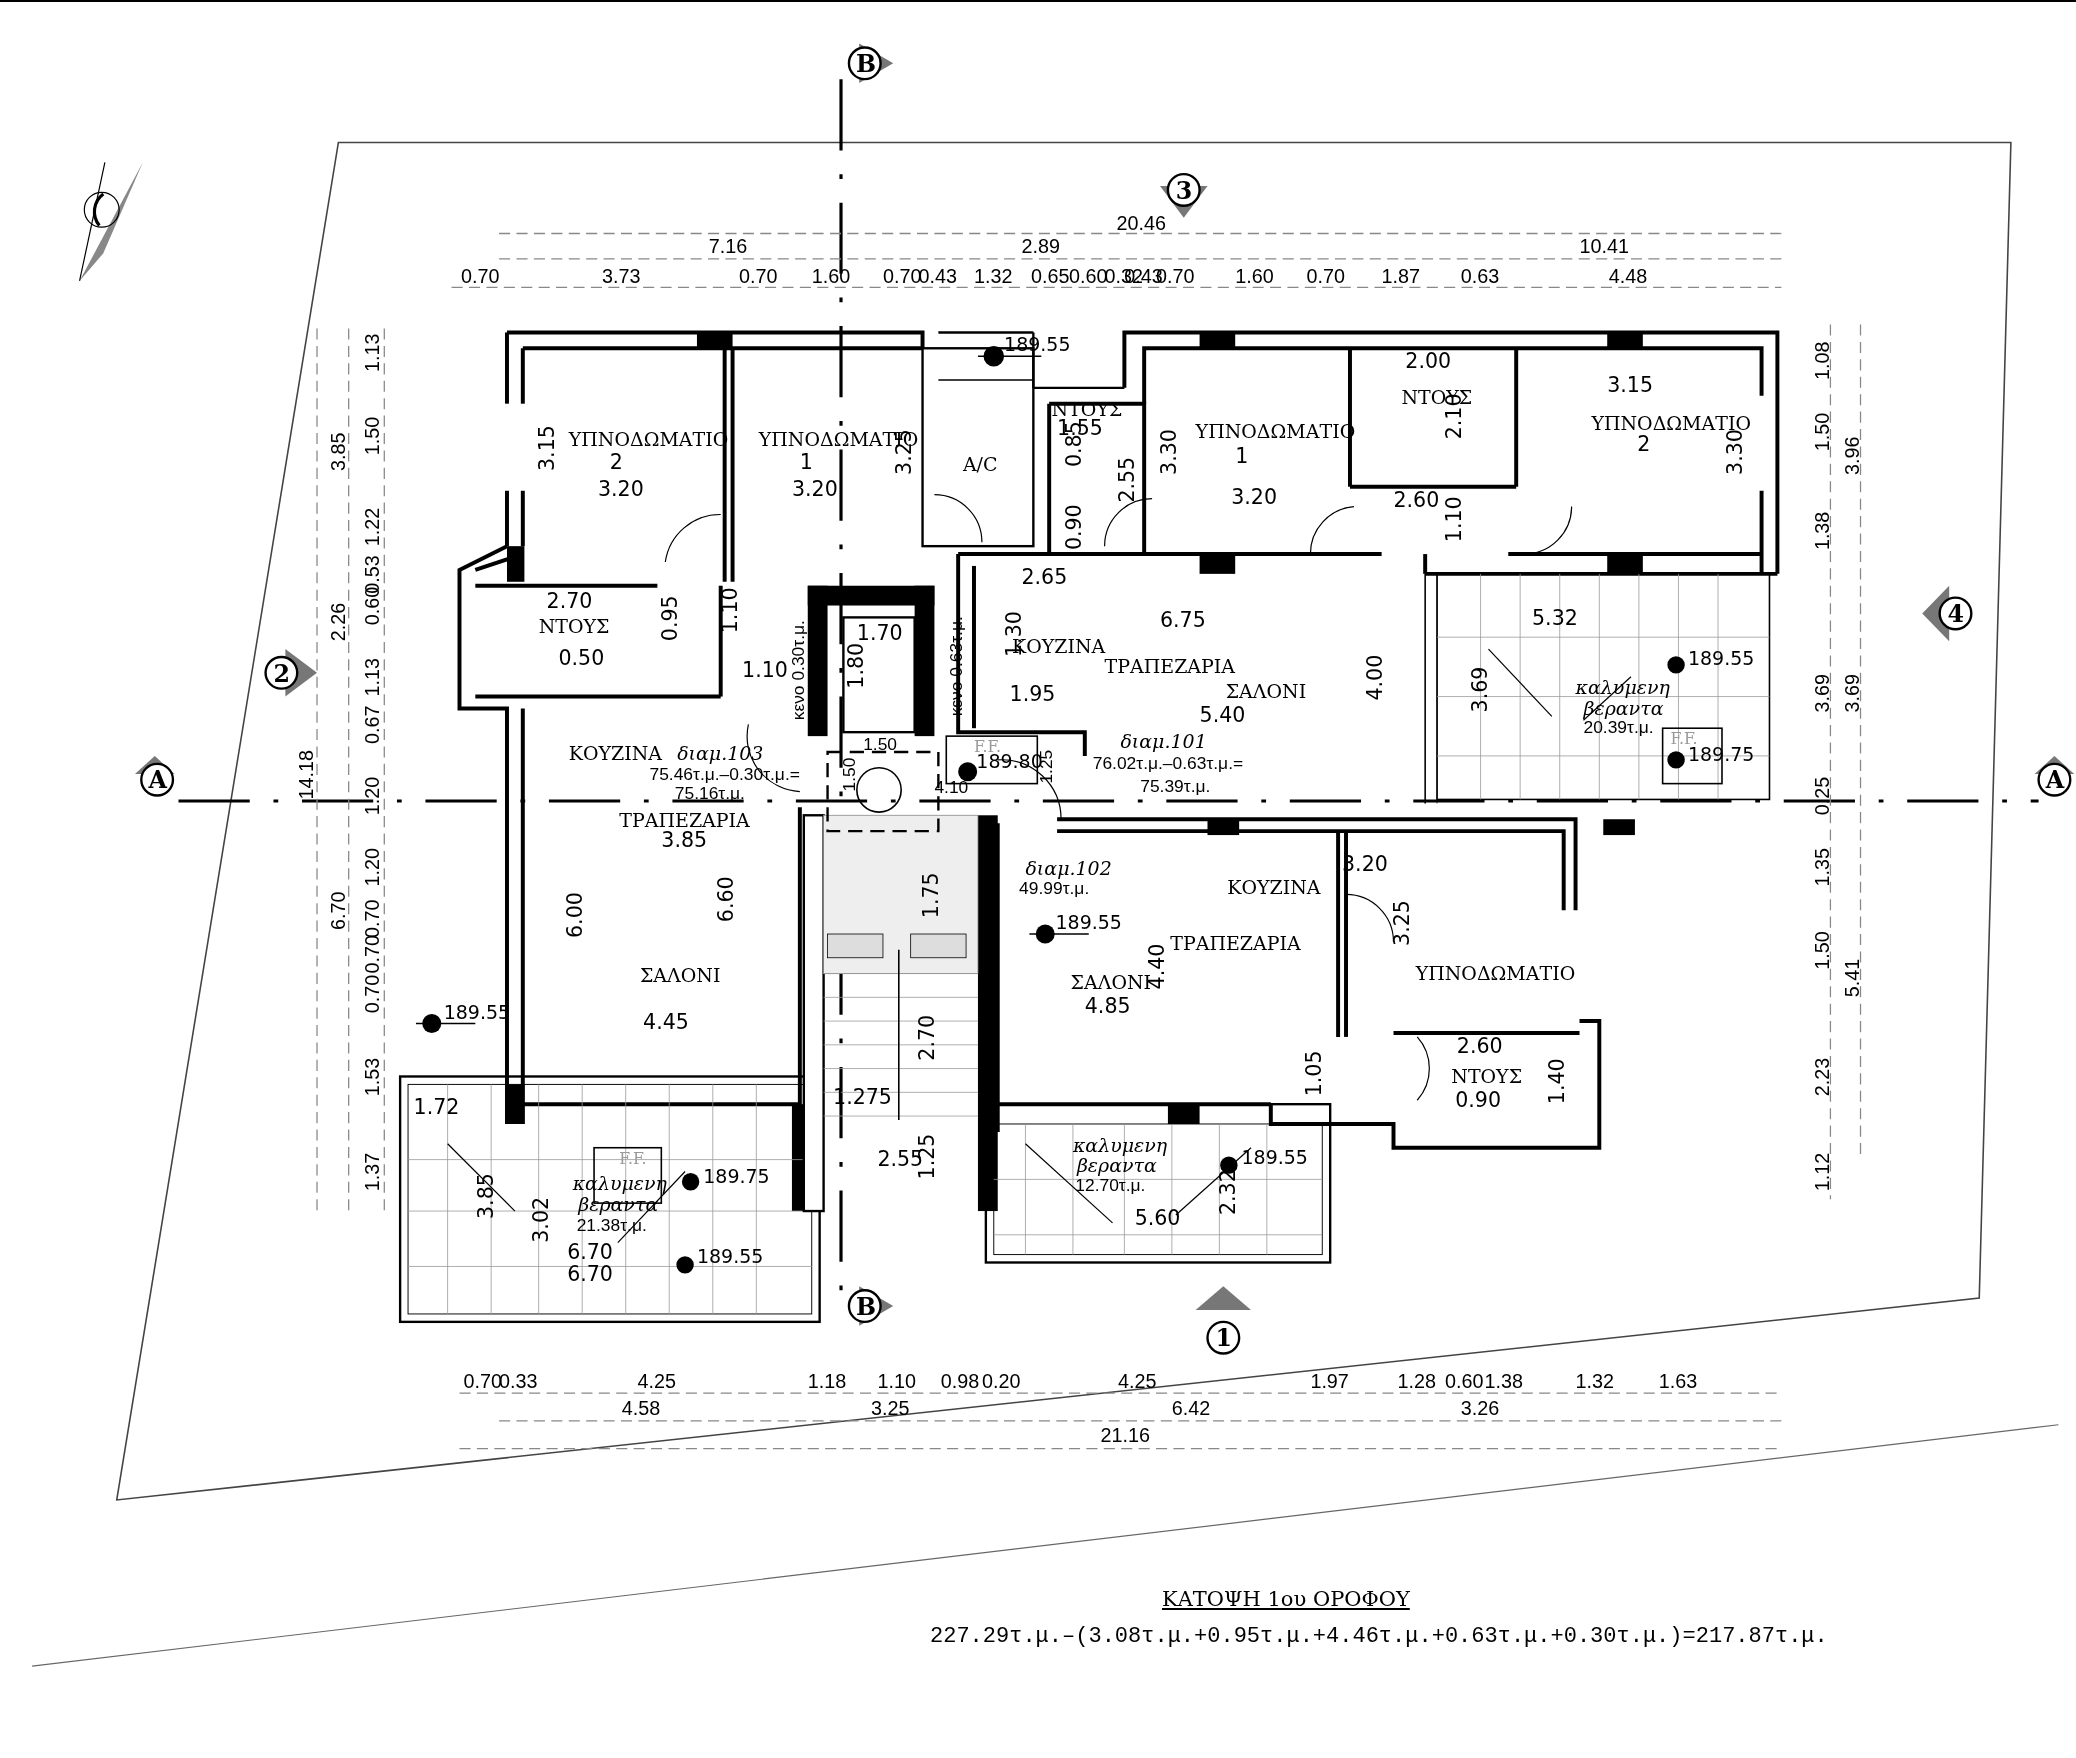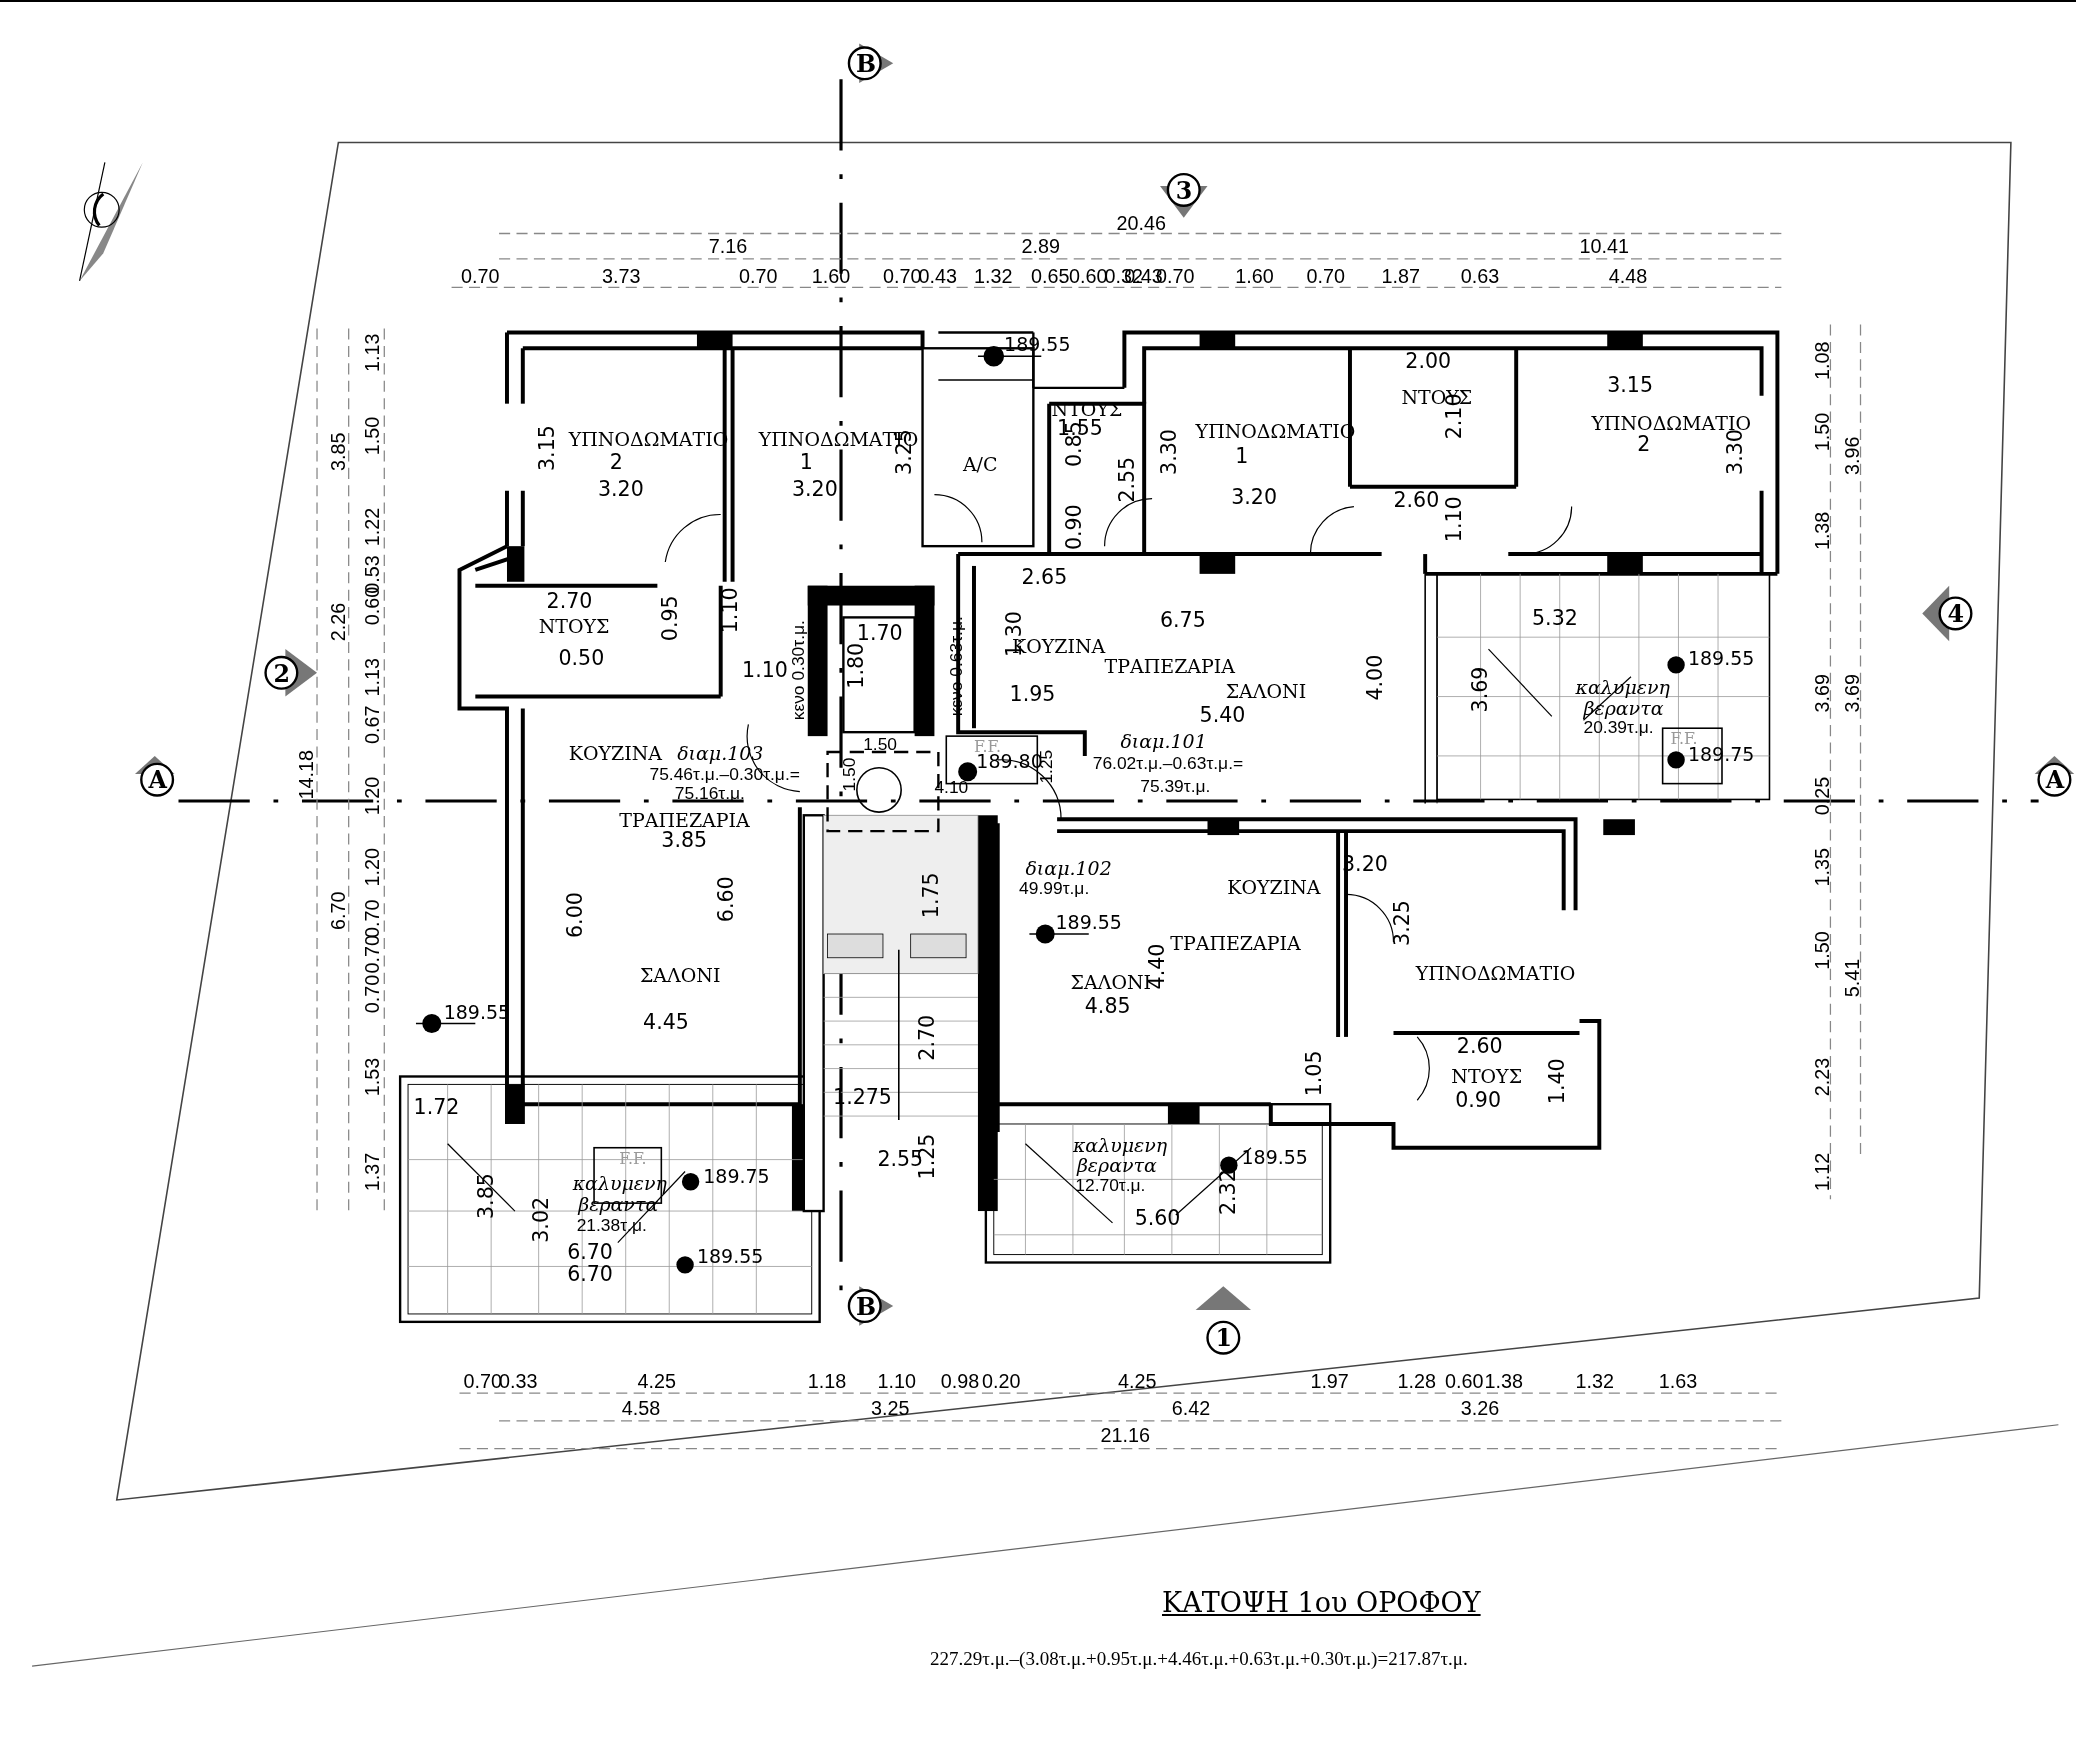--- a/index.html
+++ b/index.html
@@ -13,22 +13,22 @@
   .axis { stroke:#000; stroke-width:4; stroke-dasharray:90 30 6 30; fill:none; }
   .dimtxt { font-family:"Liberation Sans", sans-serif; font-size:25px; fill:#000; }
   .room { font-family:"DejaVu Serif", serif; font-size:24px; fill:#000; }
   .roomnum { font-family:"DejaVu Sans", sans-serif; font-size:26px; fill:#000; }
   .ital { font-family:"DejaVu Serif", serif; font-style:italic; font-size:24px; fill:#000; }
   .area { font-family:"Liberation Sans", sans-serif; font-size:22px; fill:#000; }
   .lvl { font-family:"DejaVu Sans", sans-serif; font-size:24px; fill:#000; }
   .ff { font-family:"DejaVu Serif", serif; font-size:20px; fill:#999; }
   .mk { font-family:"DejaVu Serif", serif; font-weight:bold; font-size:30px; fill:#000; }
   .door { fill:none; stroke:#000; stroke-width:1.5; }
-  .title { position:absolute; left:1162px; top:1587px; font-family:"DejaVu Serif", serif; font-size:27px; text-decoration:underline; color:#000; }
-  .subtitle { position:absolute; left:930px; top:1624px; font-family:Liberation Serif, serif; font-size:19px; color:#000;margin-top:24px; }
+  .title { position:absolute; left:1162px; top:1587px; font-family:"DejaVu Serif", serif; font-size:21px; text-decoration:underline; color:#000; }
+  .subtitle { position:absolute; left:930px; top:1624px; font-family:Liberation Mono, monospace; font-size:22px; color:#000; }
   .rule { position:absolute; left:0; top:0; width:2077px; height:2.4px; background:#000; }
 </style>
 </head>
 <body>
 
 <div class="rule"></div>
 
 <svg id="plan" viewBox="0 0 2623 2221" xmlns="http://www.w3.org/2000/svg">
 
   <polygon class="plot" points="427,180 2540,180 2500,1640 147,1895"></polygon>

